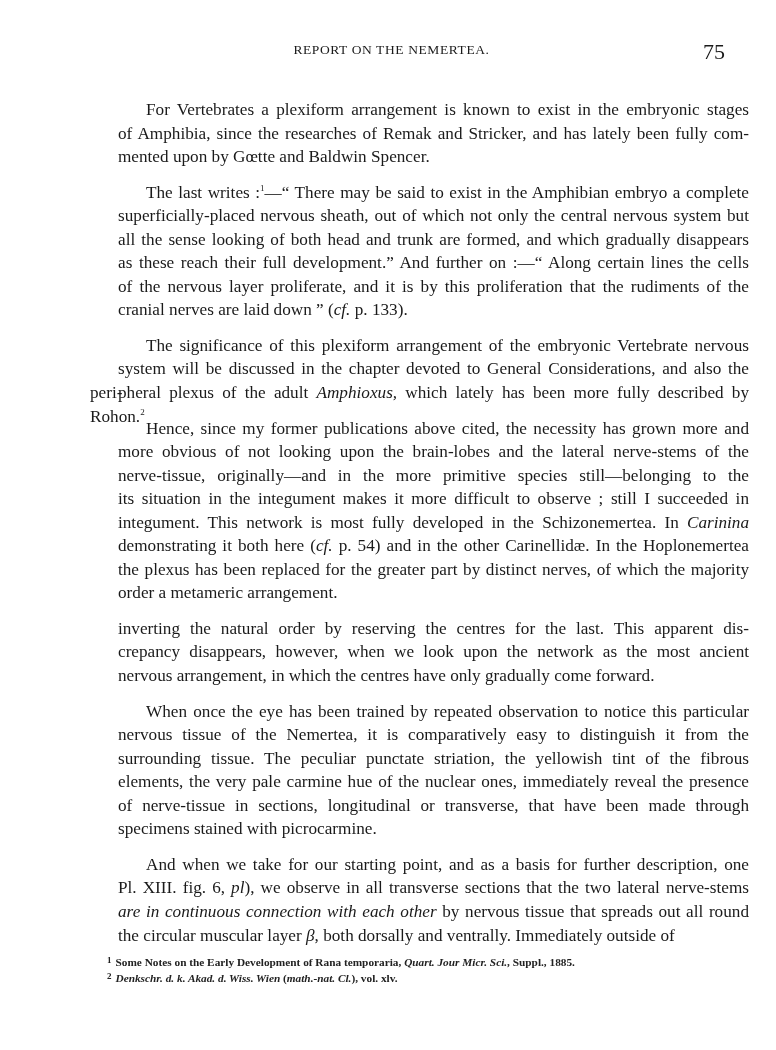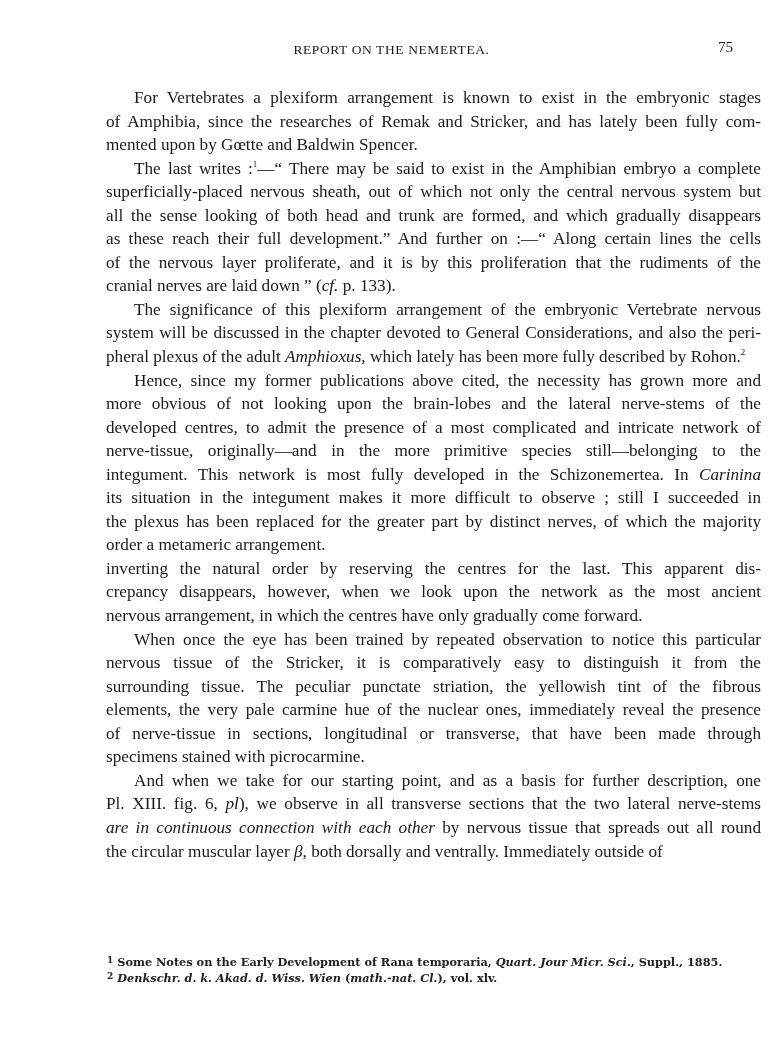--- a/index.html
+++ b/index.html
@@ -30,36 +30,36 @@
       letter-spacing: 0.6px;
     }
     .running-head .title {
       position: absolute;
       left: 0; right: 0;
       text-align: center;
       top: 0;
     }
     .running-head .pageno {
       position: absolute;
-      right: 0;
+      right: 8px;
       top: -3px;
-      font-size: 15px;
+      font-size: 22px;
       letter-spacing: 0;
     }
     .body-text {
       position: absolute;
       top: 86px;
       left: 50px;
       width: 683px;
       font-size: 17.2px;
       line-height: 23.55px;
       text-align: justify;
     }
     .para {
-      margin: 0;
+      margin: 12px;
       text-indent: 28px;
       text-align: justify;
       hyphens: manual;
     }
     .line {
       display: block;
       text-align: justify;
       text-align-last: justify;
       white-space: nowrap;
       height: 23.55px;
@@ -95,20 +95,21 @@
       left: 107px;
       width: 600px;
       font-size: 11.3px;
       line-height: 13.5px;
       font-weight: bold;
       font-family: "DejaVu Serif", "Liberation Serif", serif;
       color: #222;
     }
     .footnote {
       white-space: nowrap;
+      font-family: Liberation Serif, serif;
     }
     .footnote .num {
       font-size: 9px;
       vertical-align: 3px;
       margin-right: 4px;
     }
     .footnote em { font-weight: bold; }
   </style>
 </head>
 <body>
@@ -135,35 +136,35 @@
         <div class="line last"><span class="jf"><span>cranial nerves are laid down ” (</span><em>cf.</em><span> p. 133).</span></span></div>
       </div>
       <div class="para">
         <div class="line first"><span class="jf"><span>The significance of this plexiform arrangement of the embryonic Vertebrate nervous</span></span></div>
         <div class="line"><span class="jf"><span>system will be discussed in the chapter devoted to General Considerations, and also the peri-</span></span></div>
         <div class="line last"><span class="jf"><span>pheral plexus of the adult </span><em>Amphioxus,</em><span> which lately has been more fully described by Rohon.</span><sup class="fn">2</sup></span></div>
       </div>
       <div class="para">
         <div class="line first"><span class="jf"><span>Hence, since my former publications above cited, the necessity has grown more and</span></span></div>
         <div class="line"><span class="jf"><span>more obvious of not looking upon the brain-lobes and the lateral nerve-stems of the</span></span></div>
-        <div class="line"><span class="jf"><span>developed centres, to admit the presence of a most complicated and intricate network of</span></span></div>
         <div class="line"><span class="jf"><span>nerve-tissue, originally—and in the more primitive species still—belonging to the</span></span></div>
+        <div class="line"><span class="jf"><span>its situation in the integument makes it more difficult to observe ;  still I succeeded in</span></span></div>
         <div class="line"><span class="jf"><span>integument.   This network is most fully developed in the Schizonemertea.   In </span><em>Carinina</em></span></div>
-        <div class="line"><span class="jf"><span>its situation in the integument makes it more difficult to observe ;  still I succeeded in</span></span></div>
+        <div class="line"><span class="jf"><span>demonstrating it both here (</span><em>cf.</em><span> p. 54) and in the other Carinellidæ.   In the Hoplonemertea</span></span></div>
         <div class="line"><span class="jf"><span>the plexus has been replaced for the greater part by distinct nerves, of which the majority</span></span></div>
         <div class="line last"><span class="jf"><span>order a metameric arrangement.</span></span></div>
       </div>
       <div class="para">
         <div class="line"><span class="jf"><span>inverting the natural order by reserving the centres for the last.  This apparent dis-</span></span></div>
         <div class="line"><span class="jf"><span>crepancy disappears, however, when we look upon the network as the most ancient</span></span></div>
         <div class="line last"><span class="jf"><span>nervous arrangement, in which the centres have only gradually come forward.</span></span></div>
       </div>
       <div class="para">
         <div class="line first"><span class="jf"><span>When once the eye has been trained by repeated observation to notice this particular</span></span></div>
-        <div class="line"><span class="jf"><span>nervous tissue of the Stricker, it is comparatively easy to distinguish it from the</span></span></div>
+        <div class="line"><span class="jf"><span>nervous tissue of the Nemertea, it is comparatively easy to distinguish it from the</span></span></div>
         <div class="line"><span class="jf"><span>surrounding tissue.  The peculiar punctate striation, the yellowish tint of the fibrous</span></span></div>
         <div class="line"><span class="jf"><span>elements, the very pale carmine hue of the nuclear ones, immediately reveal the presence</span></span></div>
         <div class="line"><span class="jf"><span>of nerve-tissue in sections, longitudinal or transverse, that have been made through</span></span></div>
         <div class="line last"><span class="jf"><span>specimens stained with picrocarmine.</span></span></div>
       </div>
       <div class="para">
         <div class="line first"><span class="jf"><span>And when we take for our starting point, and as a basis for further description, one</span></span></div>
         <div class="line"><span class="jf"><span>Pl. XIII. fig. 6, </span><em>pl</em><span>), we observe in all transverse sections that the two lateral nerve-stems</span></span></div>
         <div class="line"><span class="jf"><em>are in continuous connection with each other</em><span> by nervous tissue that spreads out all round</span></span></div>
         <div class="line last"><span class="jf"><span>the circular muscular layer </span><em>β</em><span>, both dorsally and ventrally.   Immediately outside of</span></span></div>

